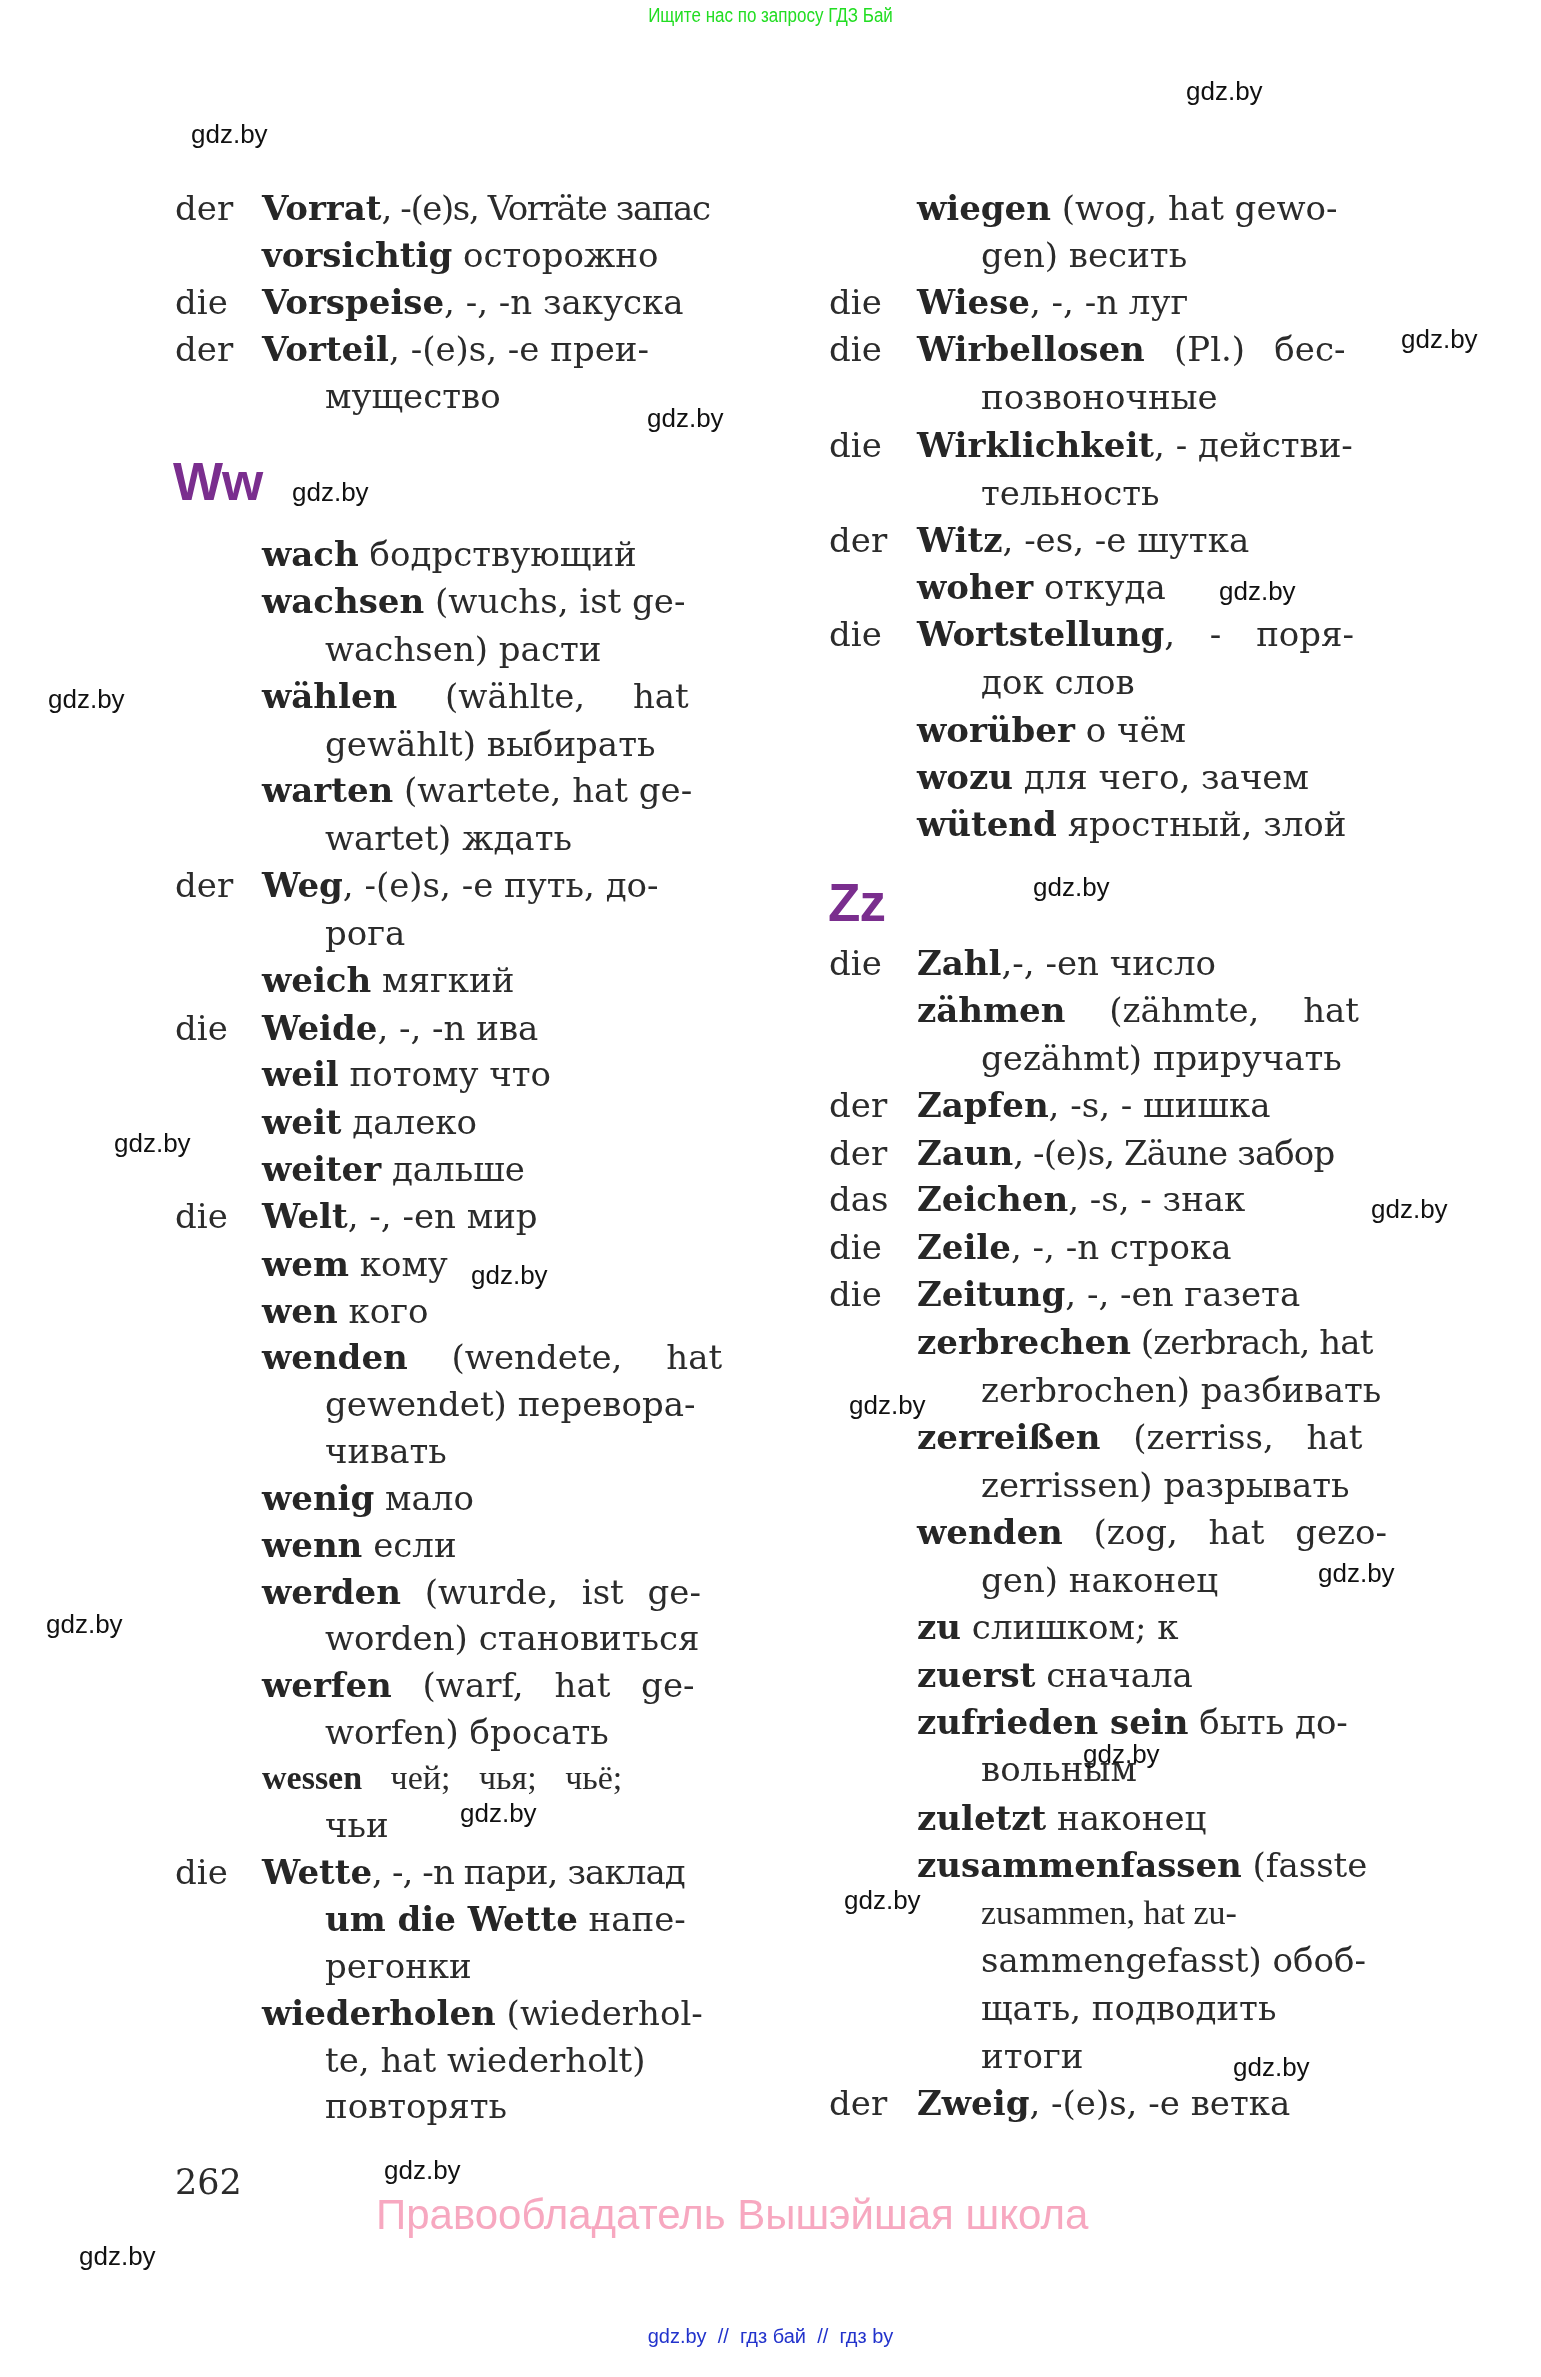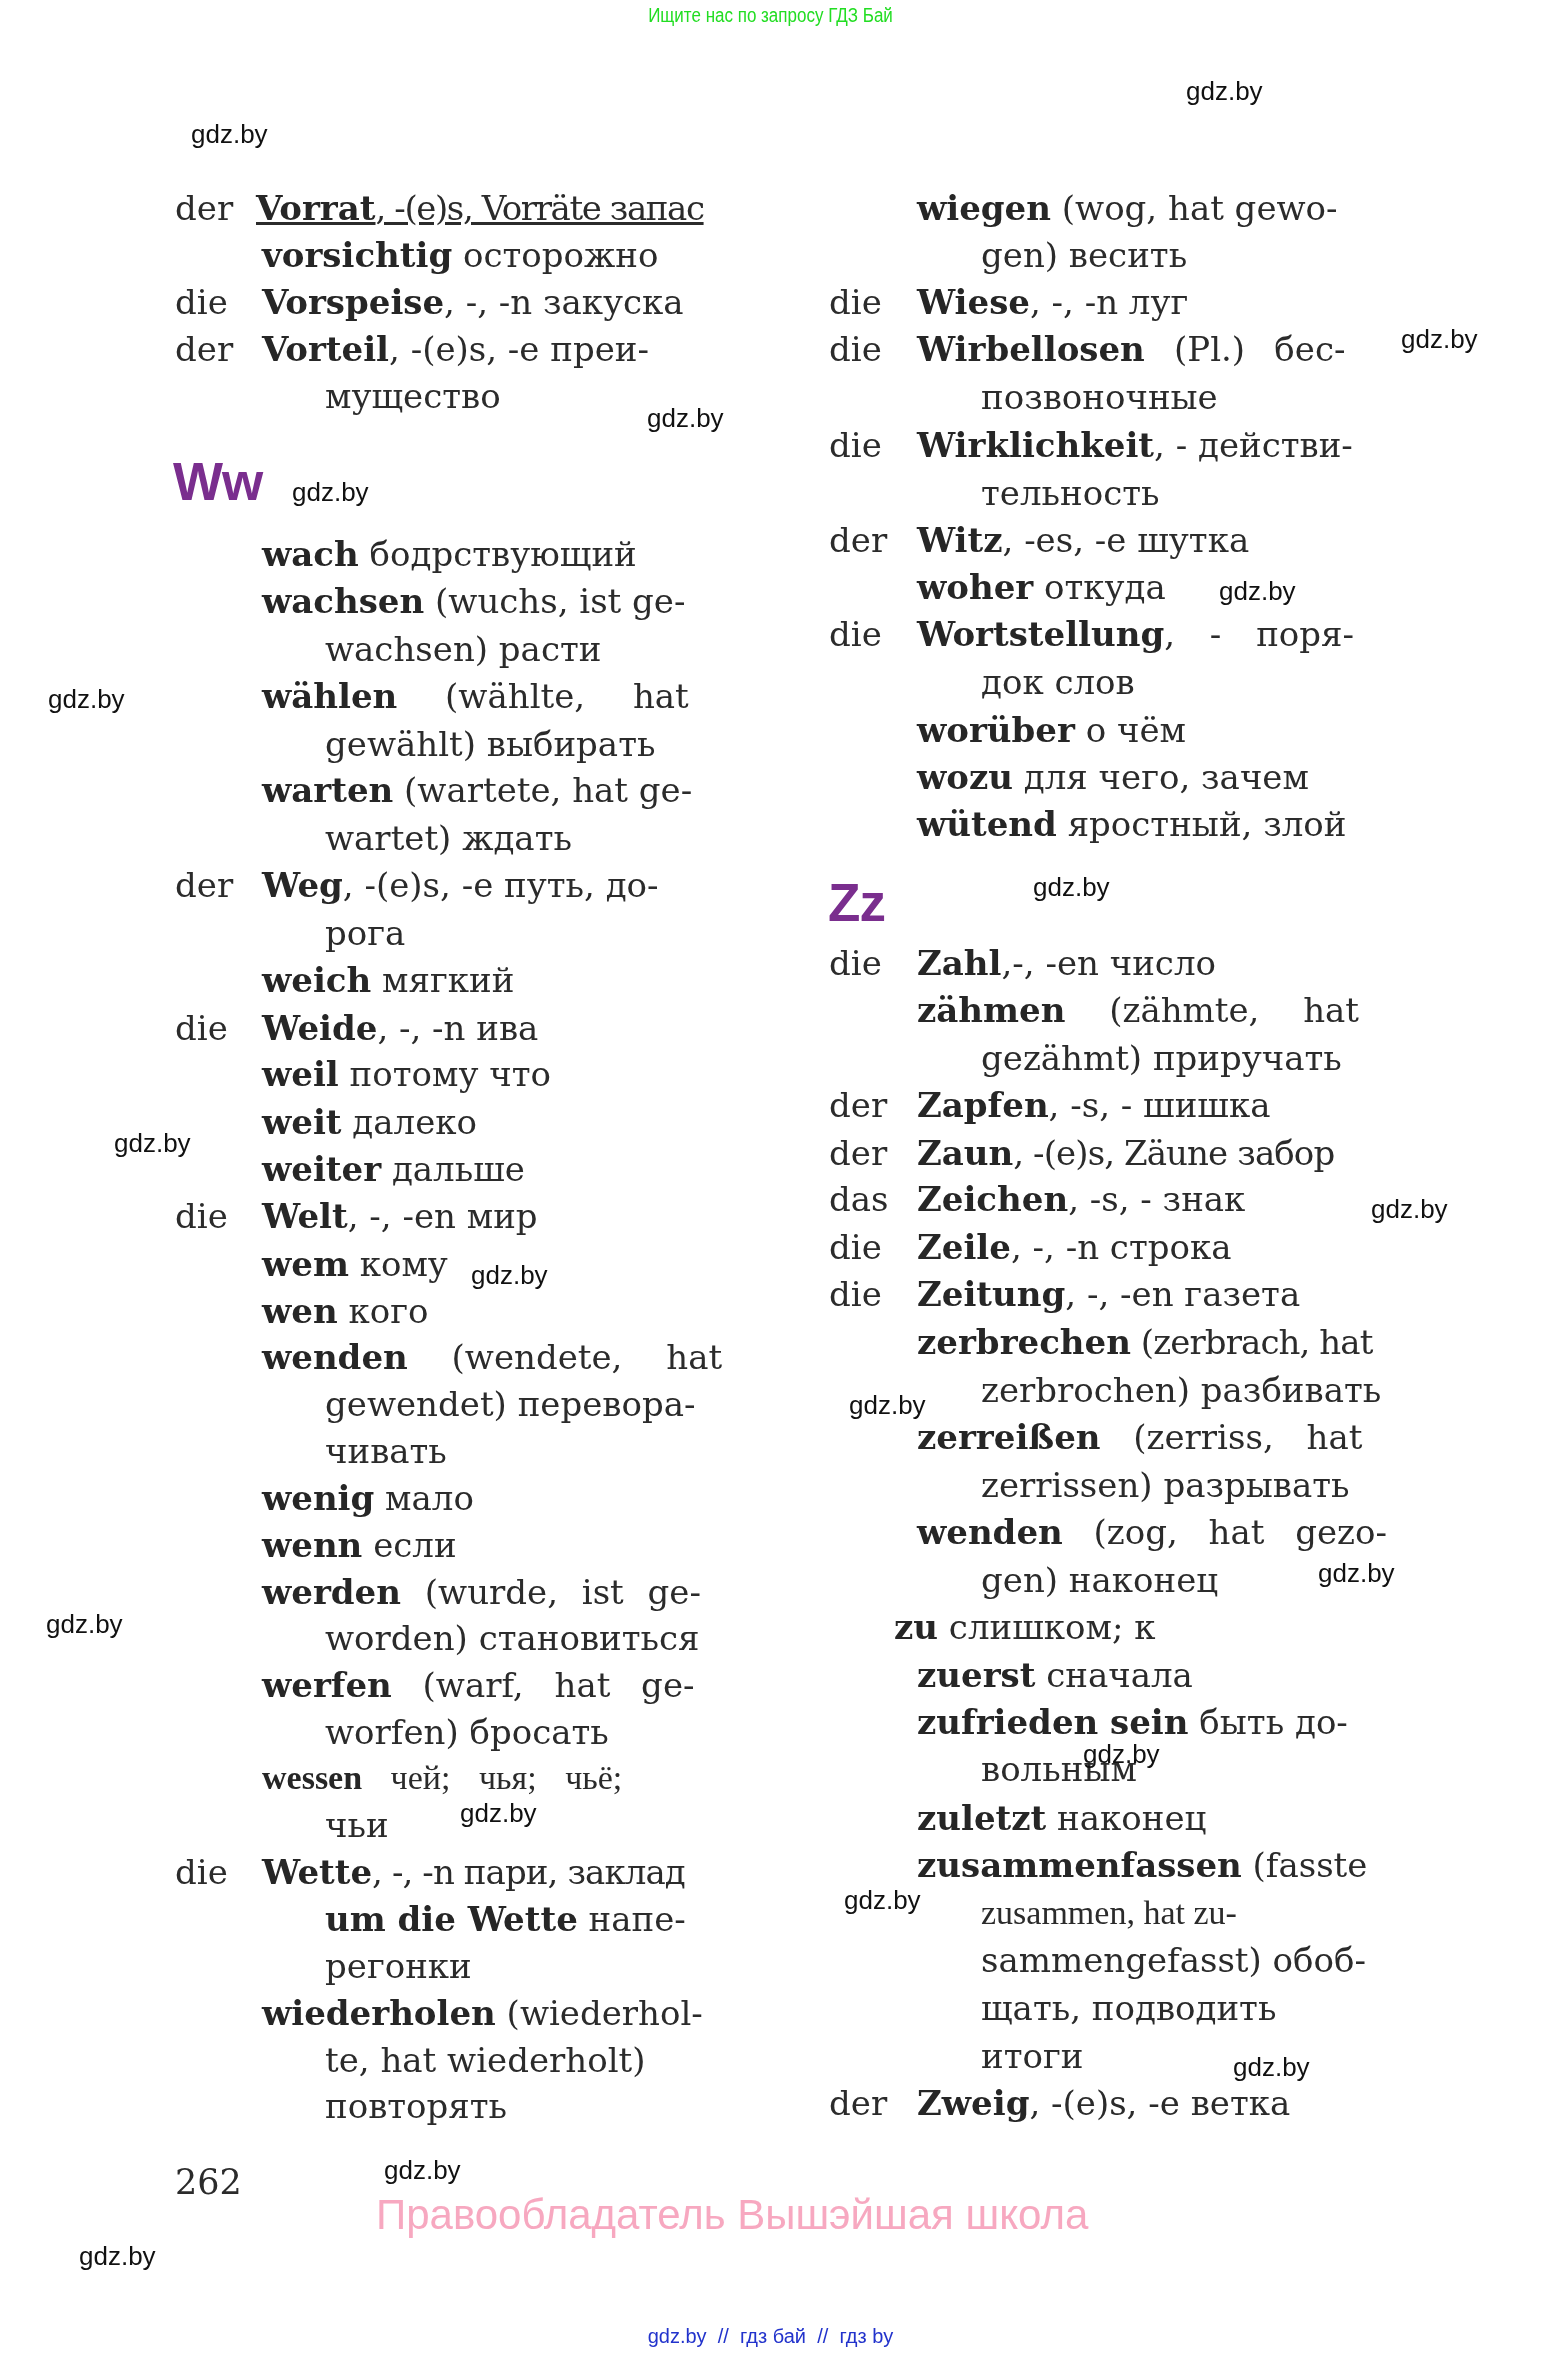--- a/index.html
+++ b/index.html
@@ -34,21 +34,21 @@
     position:absolute; left:0; width:1541px; top:2325px; text-align:center;
     font-family:"Liberation Sans", sans-serif; font-size:20px; color:#2233cc;
   }
 </style>
 </head>
 <body>
 
 <div class="topbanner">Ищите нас по запросу ГДЗ Бай</div>
 
 <div>
-  <div class="ln" style="left:175px;top:184px;"><span>der</span><span style="position:absolute;left:81px;text-decoration:underline;"><b>Vorrat</b><span style="letter-spacing:-1.4px">, -(e)s, Vorräte запас</span></span></div>
+  <div class="ln" style="left:175px;top:184px;"><span>der</span><span style="position:absolute;left:87px;"><b>Vorrat</b><span style="letter-spacing:-1.4px">, -(e)s, Vorräte запас</span></span></div>
   <div class="ln" style="left:262px;top:231px;"><b>vorsichtig</b><span> осторожно</span></div>
   <div class="ln" style="left:175px;top:278px;"><span>die</span><span style="position:absolute;left:87px;"><b>Vorspeise</b><span>, -, -n закуска</span></span></div>
   <div class="ln" style="left:175px;top:325px;"><span>der</span><span style="position:absolute;left:87px;"><b>Vorteil</b><span>, -(e)s, -e преи-</span></span></div>
   <div class="ln" style="left:325px;top:372px;">мущество</div>
 
   <div class="letter" style="left:173px;top:454px;">Ww</div>
 
   <div class="ln" style="left:262px;top:530px;"><b>wach</b><span> бодрствующий</span></div>
   <div class="ln" style="left:262px;top:577px;"><b>wachsen</b><span> (wuchs, ist ge-</span></div>
   <div class="ln" style="left:325px;top:625px;">wachsen) расти</div>
@@ -110,21 +110,21 @@
   <div class="ln" style="left:829px;top:1129px;"><span>der</span><span style="position:absolute;left:88px;"><b>Zaun</b><span style="letter-spacing:-0.9px">, -(e)s, Zäune забор</span></span></div>
   <div class="ln" style="left:829px;top:1175px;"><span>das</span><span style="position:absolute;left:88px;"><b>Zeichen</b><span>, -s, - знак</span></span></div>
   <div class="ln" style="left:829px;top:1223px;"><span>die</span><span style="position:absolute;left:88px;"><b>Zeile</b><span>, -, -n строка</span></span></div>
   <div class="ln" style="left:829px;top:1270px;"><span>die</span><span style="position:absolute;left:88px;"><b>Zeitung</b><span>, -, -en газета</span></span></div>
   <div class="ln" style="left:917px;top:1318px;"><b>zerbrechen</b><span style="letter-spacing:-0.9px"> (zerbrach, hat</span></div>
   <div class="ln" style="left:981px;top:1366px;">zerbrochen) разбивать</div>
   <div class="ln" style="left:917px;top:1413px;"><b>zerreißen</b><span style="word-spacing:22px"> (zerriss, hat</span></div>
   <div class="ln" style="left:981px;top:1461px;">zerrissen) разрывать</div>
   <div class="ln" style="left:917px;top:1508px;"><b>wenden</b><span style="word-spacing:20px"> (zog, hat gezo-</span></div>
   <div class="ln" style="left:981px;top:1556px;">gen) наконец</div>
-  <div class="ln" style="left:894px;top:1603px;"><b>zu</b><span> слишком; к</span></div>
+  <div class="ln" style="left:917px;top:1603px;"><b>zu</b><span> слишком; к</span></div>
   <div class="ln" style="left:917px;top:1651px;"><b>zuerst</b><span> сначала</span></div>
   <div class="ln" style="left:917px;top:1698px;"><b>zufrieden sein</b><span> быть до-</span></div>
   <div class="ln" style="left:981px;top:1745px;">вольным</div>
   <div class="ln" style="left:917px;top:1794px;"><b>zuletzt</b><span> наконец</span></div>
   <div class="ln" style="left:917px;top:1841px;"><b>zusammenfassen</b><span> (fasste</span></div>
   <div class="ln" style="left:981px;top:1889px;font-family:Liberation Serif, serif;">zusammen, hat zu-</div>
   <div class="ln" style="left:981px;top:1936px;">sammengefasst) обоб-</div>
   <div class="ln" style="left:981px;top:1984px;">щать, подводить</div>
   <div class="ln" style="left:981px;top:2032px;">итоги</div>
   <div class="ln" style="left:829px;top:2079px;"><span>der</span><span style="position:absolute;left:88px;"><b>Zweig</b><span>, -(e)s, -e ветка</span></span></div>

